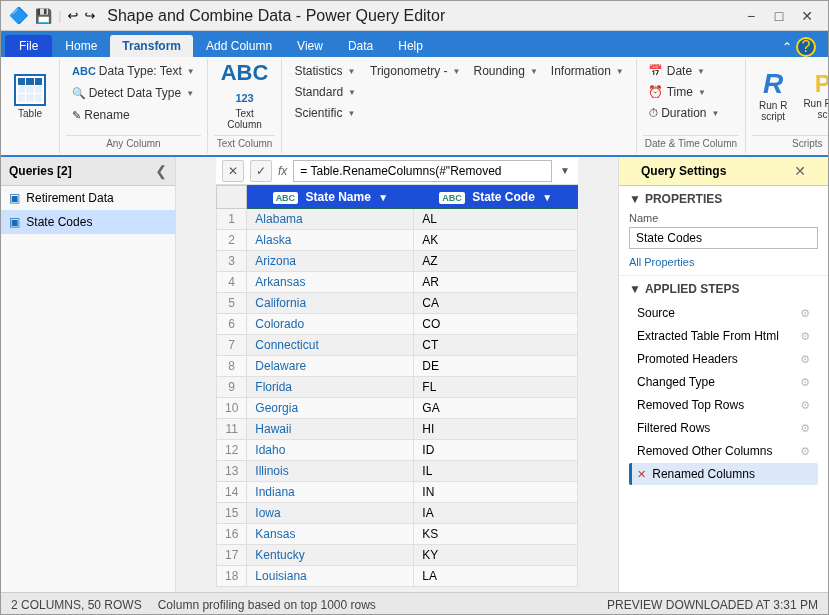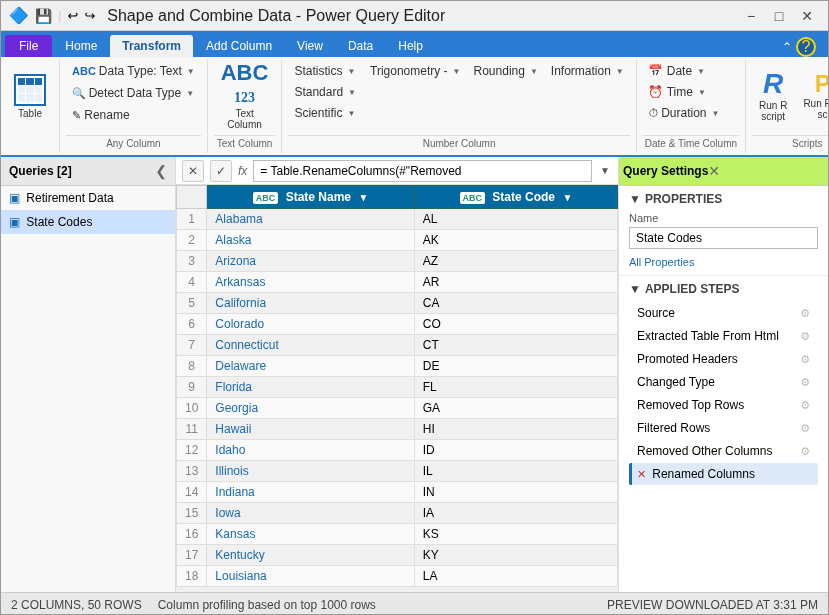--- a/index.html
+++ b/index.html
@@ -29,21 +29,21 @@
     }
     .rtab {
       padding: 4px 12px;
       color: white;
       cursor: pointer;
       font-size: 12px;
       border-radius: 3px 3px 0 0;
       margin-right: 1px;
     }
     .rtab.active { background: #f0f0f0; color: #1a5fa3; font-weight: 600; }
-    .rtab.file { background: #6d28d9; color: white; padding: 4px 14px; }
+    .rtab.file { background: #1d4ed8; color: white; padding: 4px 14px; }
 
     
     .ribbon {
       height: 100px;
       background: #f8f8f8;
       border-bottom: 2px solid #2b7cd3;
       display: flex;
       align-items: stretch;
       padding: 2px 0;
     }
@@ -103,21 +103,21 @@
     
     .table-icon {
       width: 32px; height: 32px; border: 2px solid #1a6ab1; background: white;
       display: grid; grid-template-columns: 1fr 1fr 1fr; grid-template-rows: 1fr 1fr 1fr;
       gap: 1px; padding: 2px;
     }
     .table-cell { background: #e8f0fb; }
     .table-cell.header { background: #1a6ab1; }
 
     
-    .main { display: flex; height: calc(615px - 30px - 26px - 100px - 24px); }
+    .main { display: flex; height: calc(615px - 30px - 26px - 100px - 24px); gap: 40px; }
 
     
     .queries-panel {
       width: 175px;
       background: #f8f8f8;
       border-right: 1px solid #ddd;
       display: flex;
       flex-direction: column;
     }
     .queries-header {
@@ -175,21 +175,21 @@
     thead th {
       background: #f0f0f0;
       border: 1px solid #ccc;
       padding: 4px 8px;
       font-weight: 600;
       font-size: 12px;
       position: sticky; top: 0; z-index: 2;
       white-space: nowrap;
     }
     th.col-header {
-      background: #0369a1;
+      background: #1d4ed8;
       color: white;
       border-color: #1f6b59;
     }
     th .col-filter { cursor: pointer; margin-left: 4px; font-size: 10px; }
     tbody tr td {
       border: 1px solid #e0e0e0;
       padding: 3px 8px;
       font-size: 12px;
       white-space: nowrap;
     }
@@ -199,26 +199,27 @@
 
     
     .settings-panel {
       width: 210px;
       background: white;
       border-left: 1px solid #ddd;
       display: flex;
       flex-direction: column;
     }
     .settings-header {
-      padding: 6px 4px;
+      padding: 6px 22px;
       font-weight: 600;
       font-size: 13px;
-      background: #bef264;
+      background: #fef9c3;
       border-bottom: 1px solid #ccc;
       display: flex;
+      justify-content: space-between;
       align-items: center;
     }
     .settings-section {
       padding: 6px 10px;
       border-bottom: 1px solid #eee;
     }
     .settings-section-title {
       font-size: 11px;
       font-weight: 700;
       color: #444;
@@ -345,21 +346,21 @@
           <span>Rename</span>
         </div>
       </div>
     </div>
     <div class="ribbon-group-label">Any Column</div>
   </div>
 
   <div class="ribbon-group">
     <div class="ribbon-group-content">
       <div class="rbn-btn">
-        <span style="font-size:22px;color:#1a6ab1;font-weight:bold;line-height:1;">ABC<br><span style="font-size:14px;font-family:Liberation Serif, serif;">123</span></span>
+        <span style="font-size:22px;color:#1a6ab1;font-weight:bold;line-height:1;">ABC<br><span style="font-size:11px;">123</span></span>
         <span style="font-size:10px;">Text<br>Column</span>
       </div>
     </div>
     <div class="ribbon-group-label">Text Column</div>
   </div>
 
   <div class="ribbon-group">
     <div class="ribbon-group-content">
       <div style="display:flex;flex-direction:column;gap:1px;">
         <div class="rbn-btn-sm">
@@ -383,21 +384,20 @@
         <div class="rbn-btn-sm">
           <span>Rounding</span>
           <span class="dropdown-arrow">▼</span>
         </div>
         <div class="rbn-btn-sm">
           <span>Information</span>
           <span class="dropdown-arrow">▼</span>
         </div>
       </div>
     </div>
-    <div class="ribbon-group-label">Number Column</div>
   </div>
 
   <div class="ribbon-group">
     <div class="ribbon-group-content">
       <div style="display:flex;flex-direction:column;gap:1px;">
         <div class="rbn-btn-sm">
           <span>📅</span>
           <span>Date</span>
           <span class="dropdown-arrow">▼</span>
         </div>

